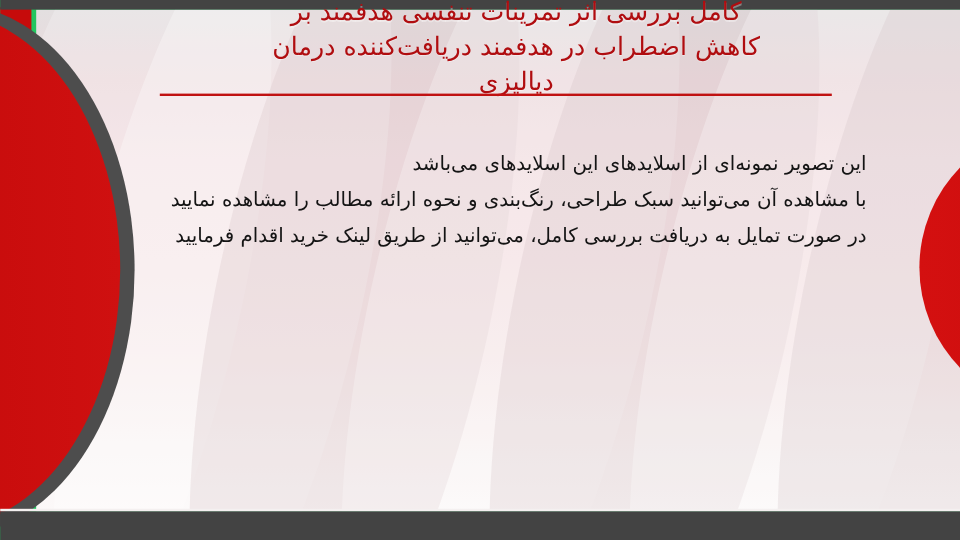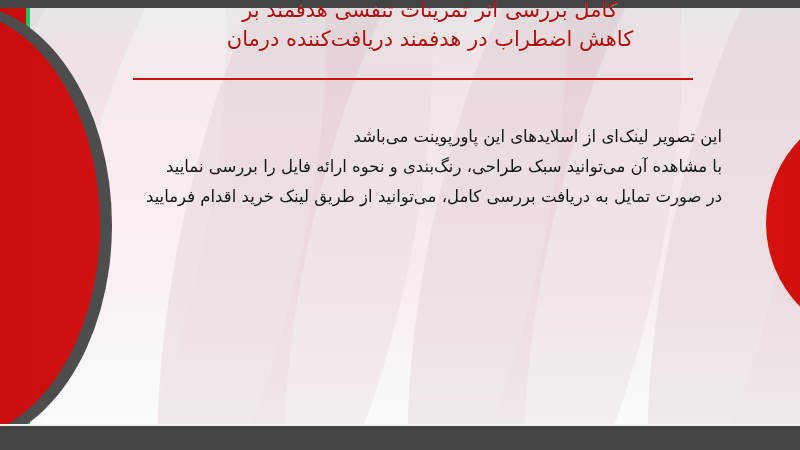--- a/index.html
+++ b/index.html
@@ -171,22 +171,23 @@
 
   <div class="right-circle"></div>
 
   <div class="frame-top"></div>
   <div class="frame-bottom-hi"></div>
   <div class="frame-bottom"></div>
 
   <div class="title-block">
     <div class="title-line">کامل بررسی اثر تمرینات تنفسی هدفمند بر</div>
     <div class="title-line">کاهش اضطراب در هدفمند دریافت‌کننده درمان</div>
+    <div class="title-line">دیالیزی</div>
   </div>
   <div class="title-rule"></div>
 
   <div class="body-block">
-    <div class="body-line">این تصویر لینک‌ای از اسلایدهای این پاورپوینت می‌باشد</div>
-    <div class="body-line">با مشاهده آن می‌توانید سبک طراحی، رنگ‌بندی و نحوه ارائه فایل را بررسی نمایید</div>
+    <div class="body-line">این تصویر نمونه‌ای از اسلایدهای این اسلایدهای می‌باشد</div>
+    <div class="body-line">با مشاهده آن می‌توانید سبک طراحی، رنگ‌بندی و نحوه ارائه مطالب را مشاهده نمایید</div>
     <div class="body-line">در صورت تمایل به دریافت بررسی کامل، می‌توانید از طریق لینک خرید اقدام فرمایید</div>
   </div>
 
 </div>
 
 </body></html>

